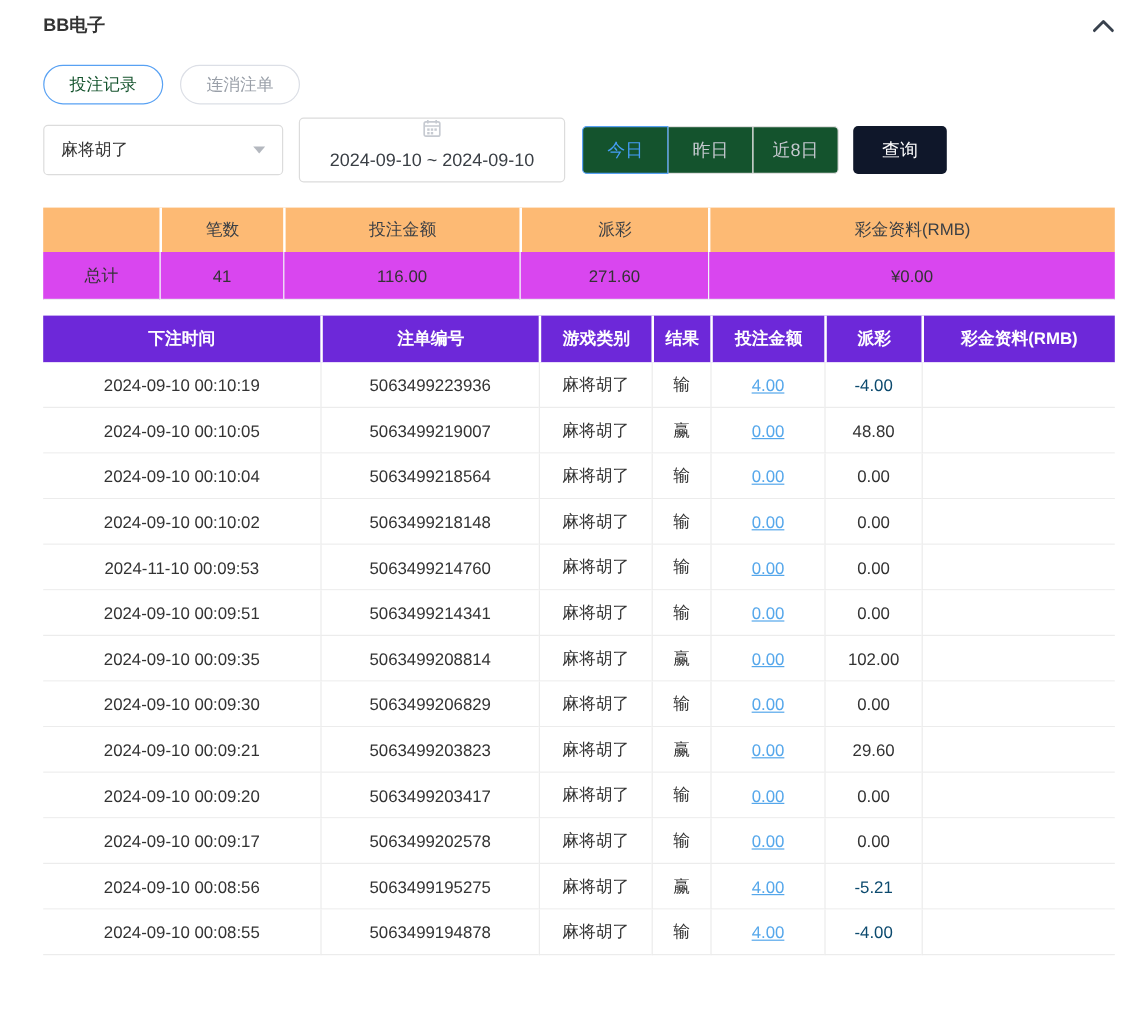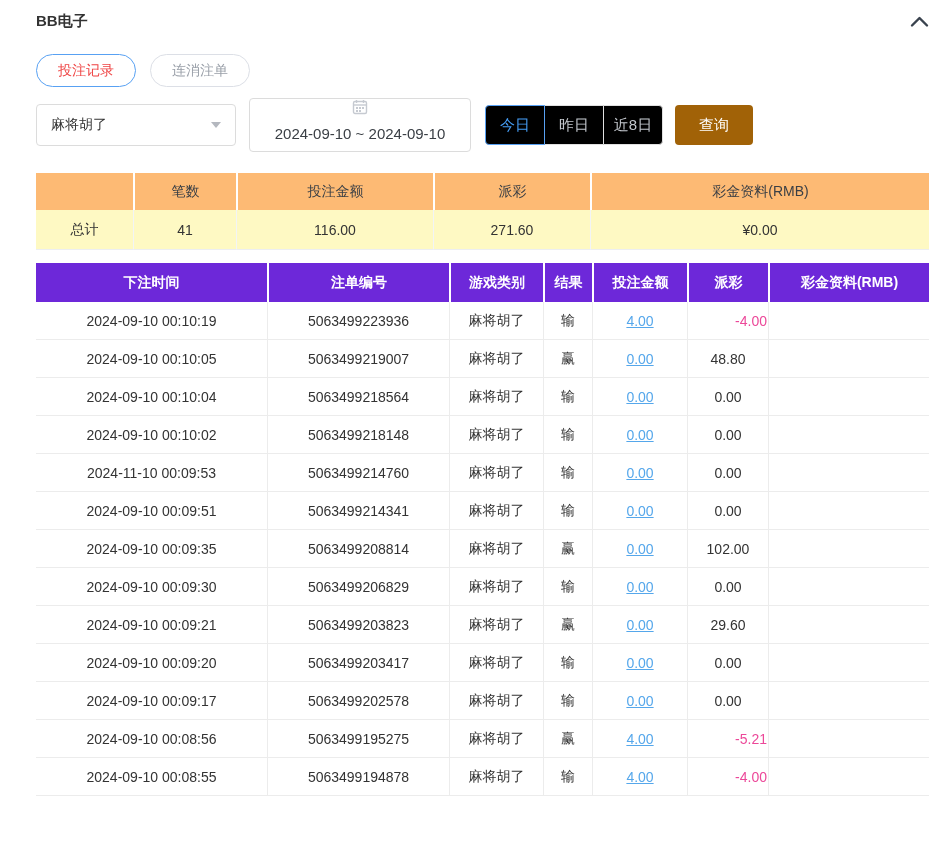--- a/index.html
+++ b/index.html
@@ -17,80 +17,80 @@
   .page-title { font-size:15px; font-weight:bold; color:#333;text-align:right; }
   .collapse-btn { background:none; border:none; padding:0; cursor:pointer; line-height:0; }
 
   
   .tabs { margin-top:20px; display:flex; gap:14px; }
   .tab {
     height:33px; padding:0 21px; background:#fff; cursor:pointer;
     border:1px solid #dcdfe6; border-radius:17px;
     font-size:14px; color:#999fa8; font-family:inherit;
   }
-  .tab.active { border-color:#58a1f3; color:#ef4444; }
+  .tab.active { border-color:#58a1f3; color:#14532d; }
 
   
   .controls { margin-top:11px; display:flex; align-items:center; }
   .select {
     width:200px; height:42px; border:1px solid #dcdcdc; border-radius:4px;
     display:flex; align-items:center; justify-content:space-between;
     padding:0 14px; cursor:pointer; background:#fff;
   }
   .select-caret { width:0; height:0; border-left:5px solid transparent;
     border-right:5px solid transparent; border-top:6px solid #b4b8bf; }
   .datebox {
     margin-left:13px; width:222px; height:54px; border:1px solid #dcdcdc;
     border-radius:4px; display:flex; align-items:center; gap:10px;
     padding:0 12px; cursor:pointer; background:#fff; font-size:15px; color:#3a3f45;flex-direction:column;
   }
   .btn-group { margin-left:14px; display:flex; }
   .seg {
-    width:60px; height:40px; background:#000000; border:1px solid #e0e0e0;
+    width:72px; height:40px; background:#14532d; border:1px solid #e0e0e0;
     margin-left:-1px; color:#c3c7cd; font-size:15px; cursor:pointer; font-family:inherit;
   }
   .seg:first-child { margin-left:0; border-radius:4px 0 0 4px; }
   .seg:last-child { border-radius:0 4px 4px 0; }
   .seg.active { position:relative; z-index:1; border-color:#58a1f3; color:#459df5; }
   .search-btn {
     margin-left:12px; width:78px; height:40px; border:none; border-radius:4px;
-    background:#a16207; color:#fff; font-size:15px; cursor:pointer; font-family:inherit;
+    background:#0f172a; color:#fff; font-size:15px; cursor:pointer; font-family:inherit;
   }
 
   
   table { border-collapse:separate; border-spacing:0; table-layout:fixed; width:893px; }
   th, td { text-align:center; overflow:hidden; white-space:nowrap; }
 
   
   .summary { margin-top:21px; }
   .summary th {
     background:#fdba74; height:37px; font-weight:normal; color:#3a3f45; font-size:14px;
     border-left:2px solid #fff;
   }
   .summary th:first-child { border-left:none; }
   .summary td {
-    height:40px; background:#fef9c3; font-size:14px; color:#333;
+    height:40px; background:#d946ef; font-size:14px; color:#333;
     border-bottom:1px solid #eceef1; border-left:1px solid #f2f4f6;
   }
   .summary td:first-child { border-left:none; }
 
   
   .records { margin-top:13px; }
   .records th {
     background:#6d28d9; color:#fff; font-weight:bold; font-size:14px; height:39px;
     border-left:2px solid #fff;
   }
   .records th:first-child { border-left:none; }
   .records td {
     height:38px; background:#fff; font-size:14px; color:#333;
     border-bottom:1px solid #ececec; border-left:1px solid #ececec;
   }
   .records td:first-child { border-left:none; }
   .bet-link { color:#55a7eb; text-decoration:underline; cursor:pointer; }
-  td.neg { color:#ec4899;text-align:right; }
+  td.neg { color:#0c4a6e; }
 
   .cal-icon, .chev-icon { display:inline-block; line-height:0; }
 </style>
 </head>
 <body>
 
 <div class="wrap">
 
   <div class="titlebar">
     <span class="page-title">BB电子</span>

